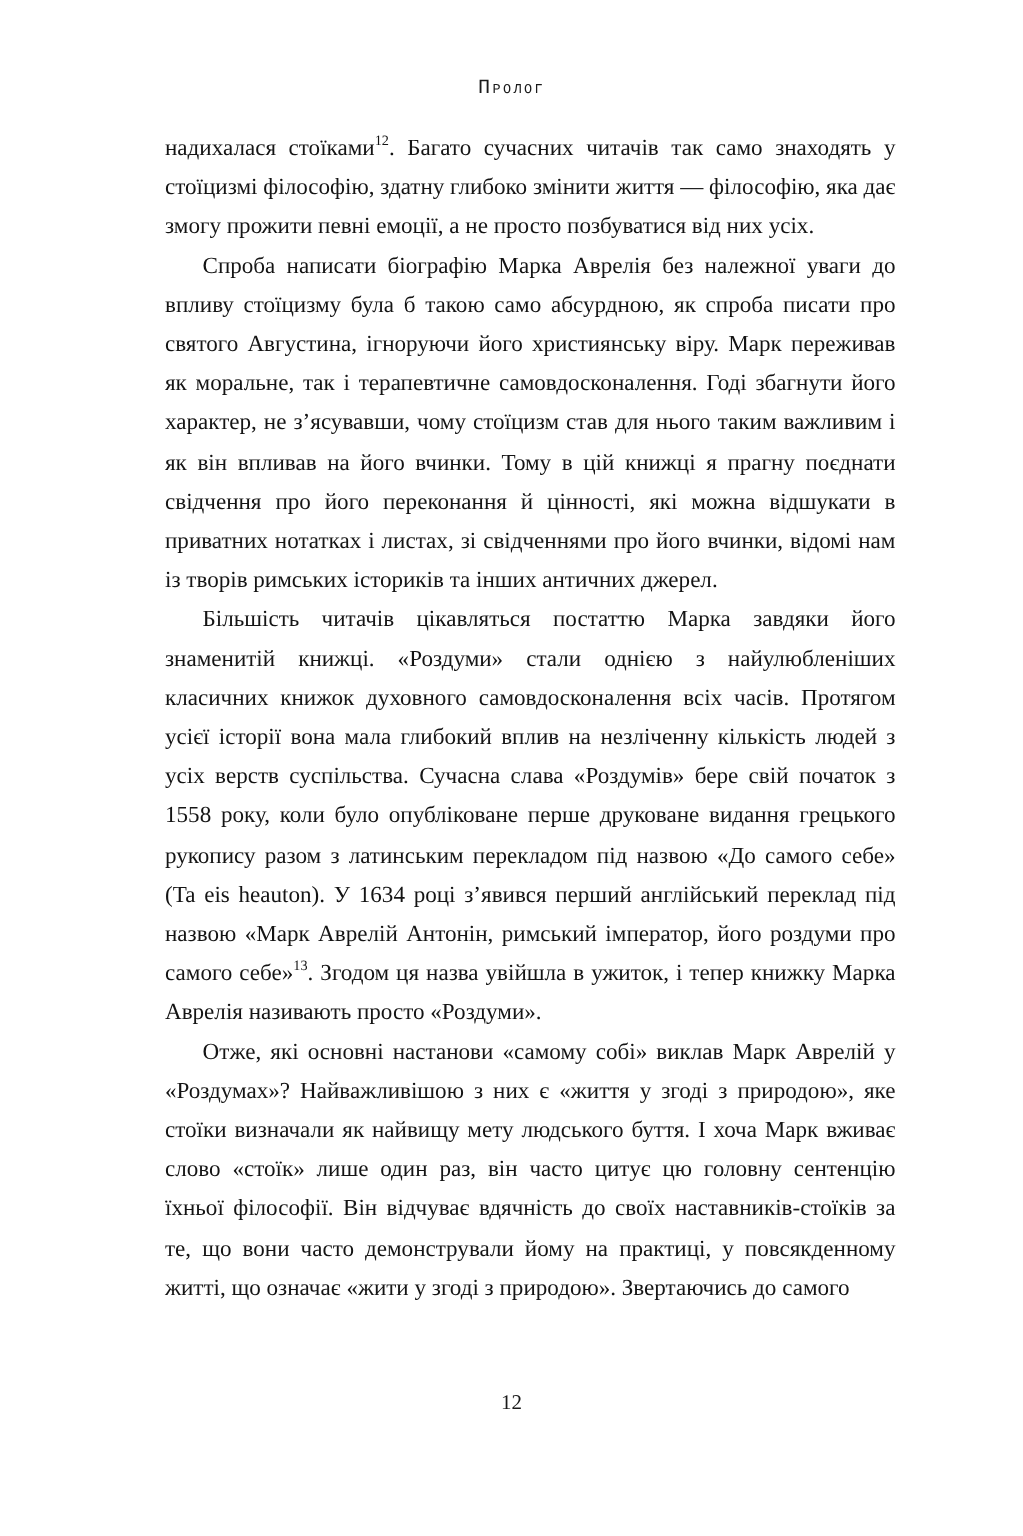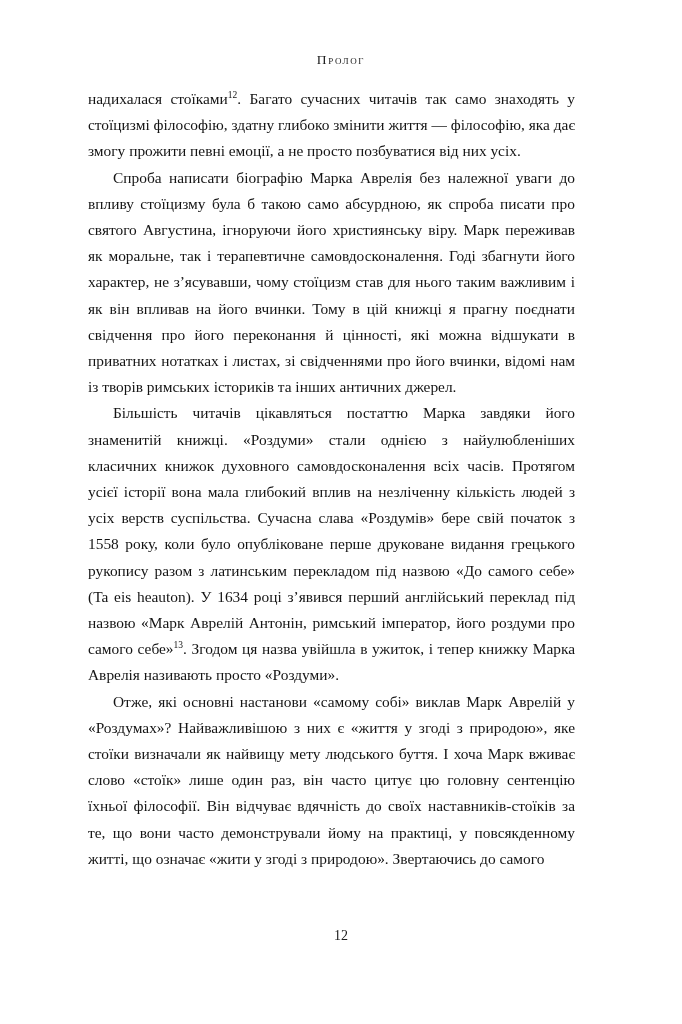--- a/index.html
+++ b/index.html
@@ -21,30 +21,30 @@
     width: 682px;
     height: 1024px;
     box-sizing: border-box;
   }
   .running-head {
     position: absolute;
     top: 52px;
     left: 0;
     width: 682px;
     text-align: center;
-    font-family: Liberation Serif, serif;
+    font-family: Liberation Mono, monospace;
     font-size: 13.5px;
     letter-spacing: 1.6px;
     color: #1a1a1a;
     font-variant: small-caps;
   }
   .body-text {
     position: absolute;
     top: 86px;
-    left: 88px;
+    left: 110px;
     width: 487px;
     font-size: 15.4px;
     line-height: 26.2px;
     text-align: justify;
     text-justify: inter-word;
     hyphens: manual;
     color: #141414;
   }
   .body-text p {
     margin: 0;

